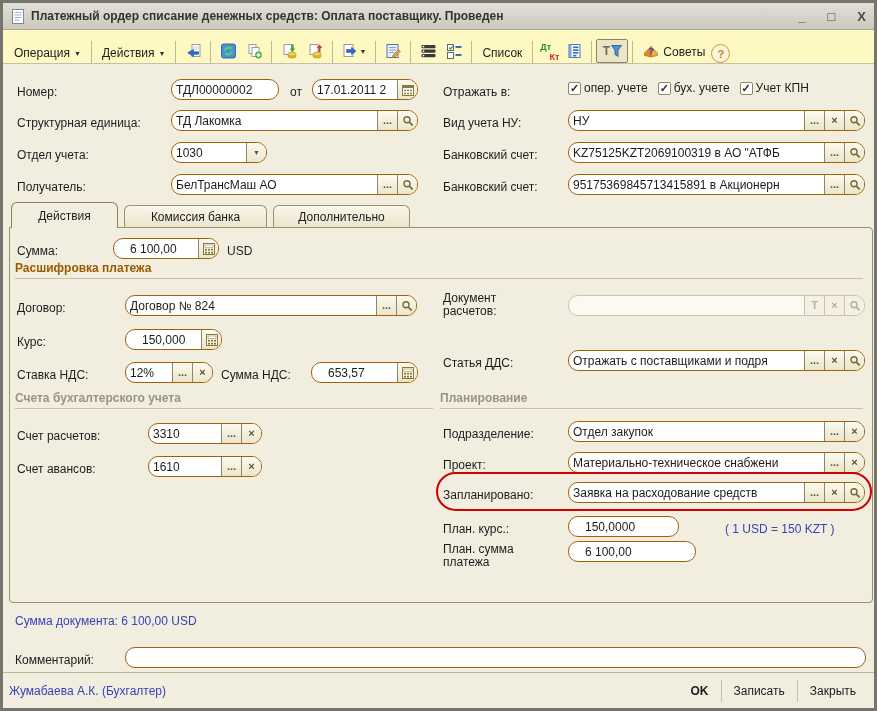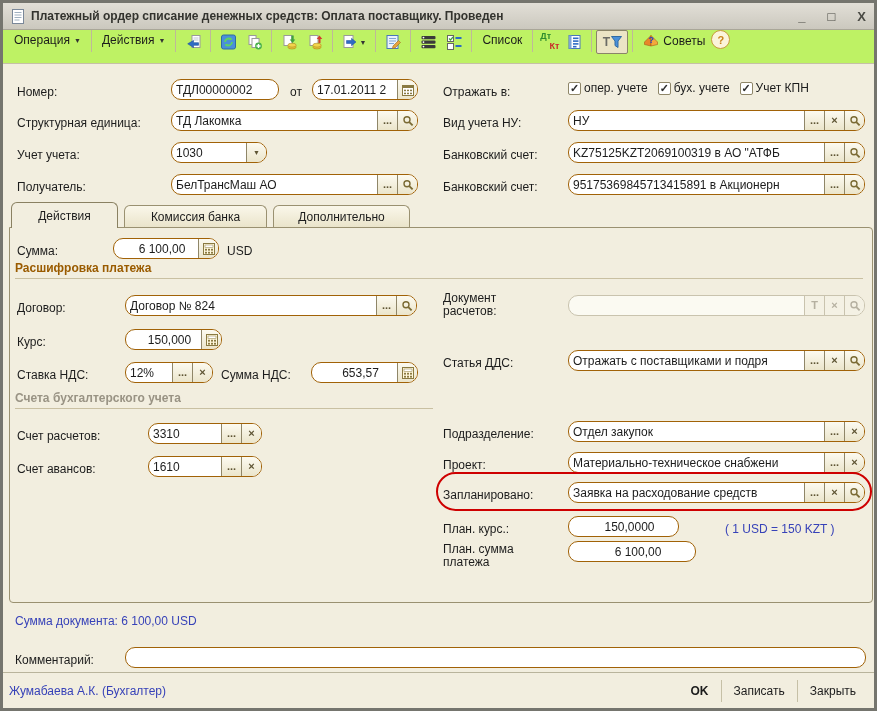--- a/index.html
+++ b/index.html
@@ -14,22 +14,22 @@
     position:absolute; left:0; top:0; right:0; height:26px;
     background:linear-gradient(#E2DFD7,#CBC8BE);
     border-bottom:1px solid #A9A698;
     display:flex; align-items:center; padding:0 8px; gap:6px;
   }
   .titlebar .title { font-weight:bold; color:#33332E; flex:1; white-space:nowrap; overflow:hidden; }
   .winctl { font-weight:bold; color:#4A4A44; margin-left:16px; font-size:13px; cursor:default; }
   
   .toolbar {
     position:absolute; left:0; top:27px; right:0; height:33px;
-    border-bottom:1px solid #C6C0A6; background:#bef264;
-    display:flex; align-items:flex-start; padding:0 5px;
+    border-bottom:1px solid #C6C0A6; background:#fef9c3;
+    display:flex; align-items:flex-end; padding:0 5px;
   }
   .tbtn { display:flex; align-items:center; gap:4px; padding:3px 6px; border-radius:3px; white-space:nowrap; }
   .dd { font-size:7px; color:#333; }
   .tsep { width:1px; height:22px; background:#BFB899; margin:0 4px; flex:none; }
   .ticon { width:24px; height:22px; display:flex; align-items:center; justify-content:center; flex:none; border:1px solid transparent; }
   .ticon.pressed { background:#EBE4C5; border:1px solid #8A8468; border-radius:2px; }
   .dtkt { position:relative; width:24px; height:22px; font-size:9px; font-weight:bold; flex:none; }
   .dtkt .dt { position:absolute; top:1px; left:3px; color:#2E8B2E; }
   .dtkt .kt { position:absolute; bottom:1px; right:2px; color:#C92A2A; }
   .filter-letter { font-weight:bold; color:#6B6B66; font-size:12px; margin-right:1px; }
@@ -37,21 +37,21 @@
     display:flex; align-items:center; justify-content:center; color:#C8841B; font-weight:bold; font-size:11px; }
   
   .lbl { position:absolute; white-space:nowrap; }
   .lbl.wrap { white-space:normal; line-height:13px; }
   .fld {
     position:absolute; display:flex; height:21px; box-sizing:border-box;
     background:#fff; border:1px solid #a16207; border-radius:10px; overflow:hidden;
   }
   .fld.dis { border-color:#C9C3AE; background:#FBFAF2; }
   .fv { flex:1; padding:3px 4px 0; white-space:nowrap; overflow:hidden; min-width:0; }
-  .fv.num { text-align:center;padding-left:16px; }
+  .fv.num { text-align:left;padding-left:16px; }
   .fb {
     width:19px; flex:none; border-left:1px solid #8F8668;
     background:linear-gradient(#FCFAF0,#EBE5CB);
     display:flex; align-items:center; justify-content:center;
     font-size:11px; color:#5E5433; font-weight:bold; line-height:1;
   }
   .fld.dis .fb { border-left-color:#C9C3AE; color:#B5B0A0; background:#F4F1E4; }
   .cbrow { position:absolute; display:flex; align-items:center; }
   .cb { width:13px; height:13px; box-sizing:border-box; border:1px solid #8F8668; border-radius:2px; background:#fff;
     display:inline-flex; align-items:center; justify-content:center; font-size:11px; font-weight:bold; color:#2E2E2E; flex:none; }
@@ -309,21 +309,21 @@
     <span class="fb">...</span>
     <span class="fb">×</span>
     <span class="fb">
         <svg width="12" height="12" viewBox="0 0 12 12">
           <circle cx="5" cy="4.8" r="3" fill="none" stroke="#7A6A33" stroke-width="1.4"></circle>
           <line x1="7.3" y1="7.1" x2="10.6" y2="10.4" stroke="#7A6A33" stroke-width="1.8"></line>
         </svg>
       </span>
   </div>
 
-  <span class="lbl" style="left:14px;top:145px">Учет учета:</span>
+  <span class="lbl" style="left:14px;top:145px">Отдел учета:</span>
   <div class="fld" style="left:168px;top:139px;width:96px">
     <span class="fv">1030</span>
     <span class="fb" style="font-size:7px">▼</span>
   </div>
   <span class="lbl" style="left:440px;top:145px">Банковский счет:</span>
   <div class="fld" style="left:565px;top:139px;width:297px">
     <span class="fv">KZ75125KZT2069100319 в АО "АТФБ</span>
     <span class="fb">...</span>
     <span class="fb">
         <svg width="12" height="12" viewBox="0 0 12 12">
@@ -465,20 +465,21 @@
             <rect x="8" y="5.8" width="2" height="1.8"></rect>
             <rect x="2" y="8.8" width="2" height="1.8"></rect>
             <rect x="5" y="8.8" width="2" height="1.8"></rect>
             <rect x="8" y="8.8" width="2" height="1.8"></rect>
           </g>
         </svg>
       </span>
   </div>
 
   <div class="ghdr muted z4" style="left:12px;top:388px;width:418px">Счета бухгалтерского учета</div>
+  <div class="ghdr muted z4" style="left:437px;top:388px;width:423px">Планирование</div>
 
   <span class="lbl z4" style="left:14px;top:426px">Счет расчетов:</span>
   <div class="fld z4" style="left:145px;top:420px;width:114px">
     <span class="fv">3310</span>
     <span class="fb">...</span>
     <span class="fb">×</span>
   </div>
   <span class="lbl z4" style="left:440px;top:424px">Подразделение:</span>
   <div class="fld z4" style="left:565px;top:418px;width:297px">
     <span class="fv">Отдел закупок</span>

